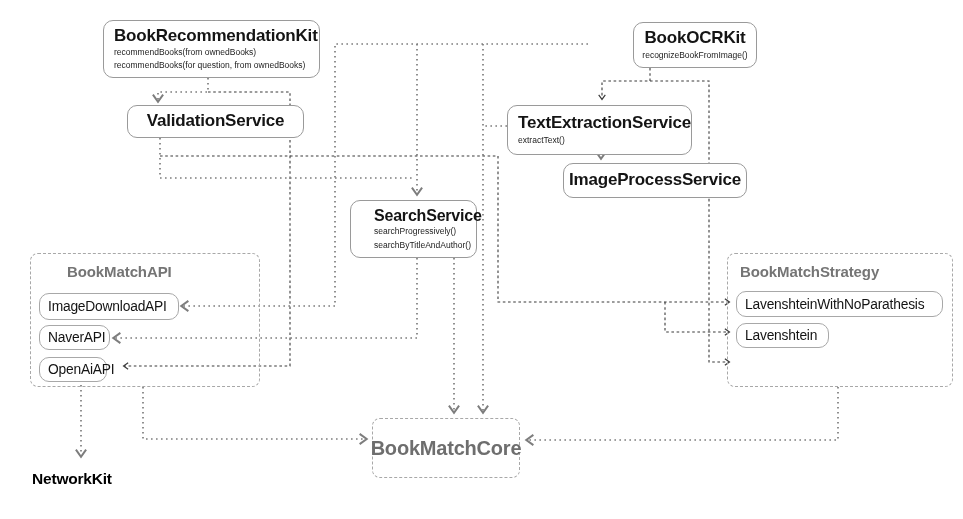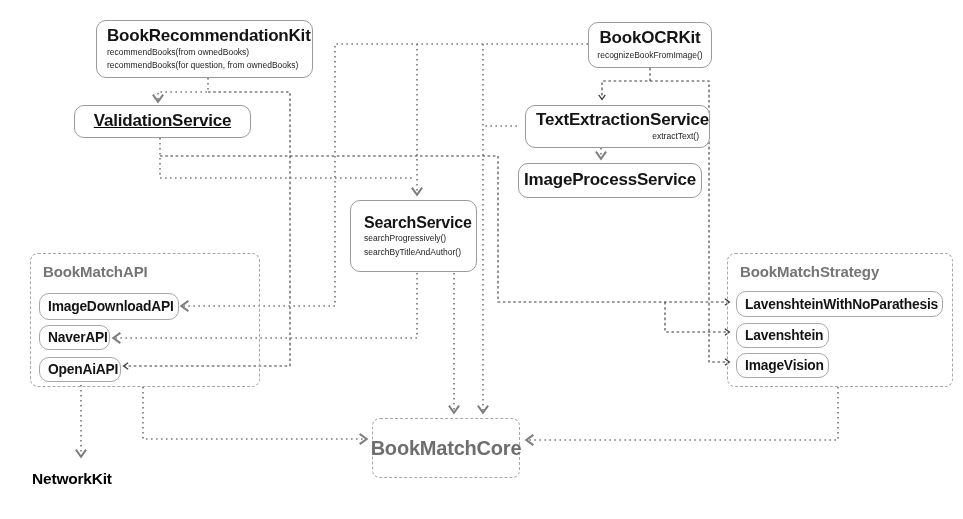--- a/index.html
+++ b/index.html
@@ -8,32 +8,32 @@
     font-family:"Liberation Sans", sans-serif;overflow:hidden;
   }
   #edge-layer{position:absolute;left:0;top:0;width:963px;height:519px;}
   .edge-dot{stroke:#7d7d7d;stroke-width:1.7;stroke-dasharray:1.6 3.4;fill:none;}
   .edge-dash{stroke:#3a3a3a;stroke-width:1.1;stroke-dasharray:2.6 2.6;fill:none;}
   .node{
     position:absolute;background:#ffffff;border:1px solid #9a9a9a;border-radius:10px;
     box-sizing:border-box;display:flex;flex-direction:column;justify-content:center;
     padding:3px 10px;
   }
-  .node.center{align-items:center;text-align:left;}
+  .node.center{align-items:center;text-align:left;margin-left:45px;}
   .node-title{font-size:17px;font-weight:bold;color:#141414;letter-spacing:-0.2px;line-height:1.2;}
   .node-title.small{font-size:16px;}
   .node-method{font-size:8.5px;font-weight:normal;color:#222;line-height:1.55;white-space:nowrap;}
   .container{
     position:absolute;border:1.4px dashed #a8a8a8;border-radius:8px;box-sizing:border-box;background:transparent;
   }
   .container-title{font-size:15px;font-weight:bold;color:#757575;margin:9px 0 0 12px;letter-spacing:-0.1px;}
   .chip{
     position:absolute;background:#ffffff;border:1px solid #a8a8a8;border-radius:10px;
     box-sizing:border-box;display:flex;align-items:center;padding:0 8px;white-space:nowrap;
-    font-size:13.8px;font-weight:bold;color:#141414;letter-spacing:-0.2px;
+    font-size:13.8px;font-weight:normal;color:#141414;letter-spacing:-0.2px;
   }
   .core-title{
     width:100%;height:100%;display:flex;align-items:center;justify-content:center;
     font-size:20px;font-weight:bold;color:#6e6e6e;letter-spacing:-0.2px;
   }
   .floating-label{
     position:absolute;font-size:15.5px;font-weight:bold;color:#000;letter-spacing:-0.2px;
   }
 </style>
 </head>
@@ -62,62 +62,61 @@
       <path d="M160,138 L160,178 L415,178" class="edge-dot"></path>
       <path d="M160,156 L498,156 L498,302 L729,302" class="edge-dash" marker-end="url(#ah-dash)"></path>
       <path d="M665,302 L665,332 L729,332" class="edge-dash" marker-end="url(#ah-dash)"></path>
       <path d="M417,258 L417,338 L114,338" class="edge-dot" marker-end="url(#ah-dot)"></path>
       <path d="M454,258 L454,412" class="edge-dot" marker-end="url(#ah-dot)"></path>
       <path d="M143,387 L143,439 L366,439" class="edge-dot" marker-end="url(#ah-dot)"></path>
       <path d="M838,387 L838,440 L527,440" class="edge-dot" marker-end="url(#ah-dot)"></path>
       <path d="M81,380 L81,456" class="edge-dot" marker-end="url(#ah-dot)"></path>
     </svg>
 
-  <div class="node" style="left:96px;top:20px;width:217px;height:58px;">
+  <div class="node" style="left:103px;top:20px;width:217px;height:58px;">
     <div class="node-title">BookRecommendationKit</div>
     <div class="node-method">recommendBooks(from ownedBooks)</div>
     <div class="node-method">recommendBooks(for question, from ownedBooks)</div>
   </div>
 
-  <div class="node center" style="left:74px;top:105px;width:177px;height:33px;text-decoration:underline;">
+  <div class="node center" style="left:82px;top:105px;width:177px;height:33px;">
     <div class="node-title">ValidationService</div>
   </div>
 
   <div class="node center" style="left:588px;top:22px;width:124px;height:46px;">
     <div class="node-title">BookOCRKit</div>
     <div class="node-method">recognizeBookFromImage()</div>
   </div>
 
-  <div class="node" style="left:525px;top:105px;width:185px;height:43px;text-align:right;">
+  <div class="node" style="left:507px;top:105px;width:185px;height:50px;">
     <div class="node-title">TextExtractionService</div>
     <div class="node-method">extractText()</div>
   </div>
 
   <div class="node center" style="left:518px;top:163px;width:184px;height:35px;">
     <div class="node-title">ImageProcessService</div>
   </div>
 
-  <div class="node" style="left:350px;top:200px;width:127px;height:72px;padding:3px 13px;">
+  <div class="node" style="left:350px;top:200px;width:127px;height:58px;padding:3px 23px;">
     <div class="node-title small">SearchService</div>
     <div class="node-method">searchProgressively()</div>
     <div class="node-method">searchByTitleAndAuthor()</div>
   </div>
 
-  <div class="container" style="left:30px;top:253px;width:230px;height:134px;">
+  <div class="container" style="left:30px;top:253px;width:230px;height:134px;padding-left:24px;">
     <div class="container-title">BookMatchAPI</div>
     <div class="chip" style="left:8px;top:39px;width:140px;height:27px;">ImageDownloadAPI</div>
     <div class="chip" style="left:8px;top:71px;width:71px;height:25px;">NaverAPI</div>
-    <div class="chip" style="left:8px;top:103px;width:82px;height:25px;">OpenAiAPI</div>
+    <div class="chip" style="left:8px;top:103px;width:68px;height:25px;">OpenAiAPI</div>
   </div>
 
   <div class="container" style="left:727px;top:253px;width:226px;height:134px;">
     <div class="container-title">BookMatchStrategy</div>
     <div class="chip" style="left:8px;top:37px;width:207px;height:26px;">LavenshteinWithNoParathesis</div>
     <div class="chip" style="left:8px;top:69px;width:93px;height:25px;">Lavenshtein</div>
-    <div class="chip" style="left:8px;top:99px;width:93px;height:25px;">ImageVision</div>
   </div>
 
   <div class="container" style="left:372px;top:418px;width:148px;height:60px;">
     <div class="core-title">BookMatchCore</div>
   </div>
 
   <div class="floating-label" style="left:32px;top:470px;">NetworkKit</div>
 
 </div>
 

